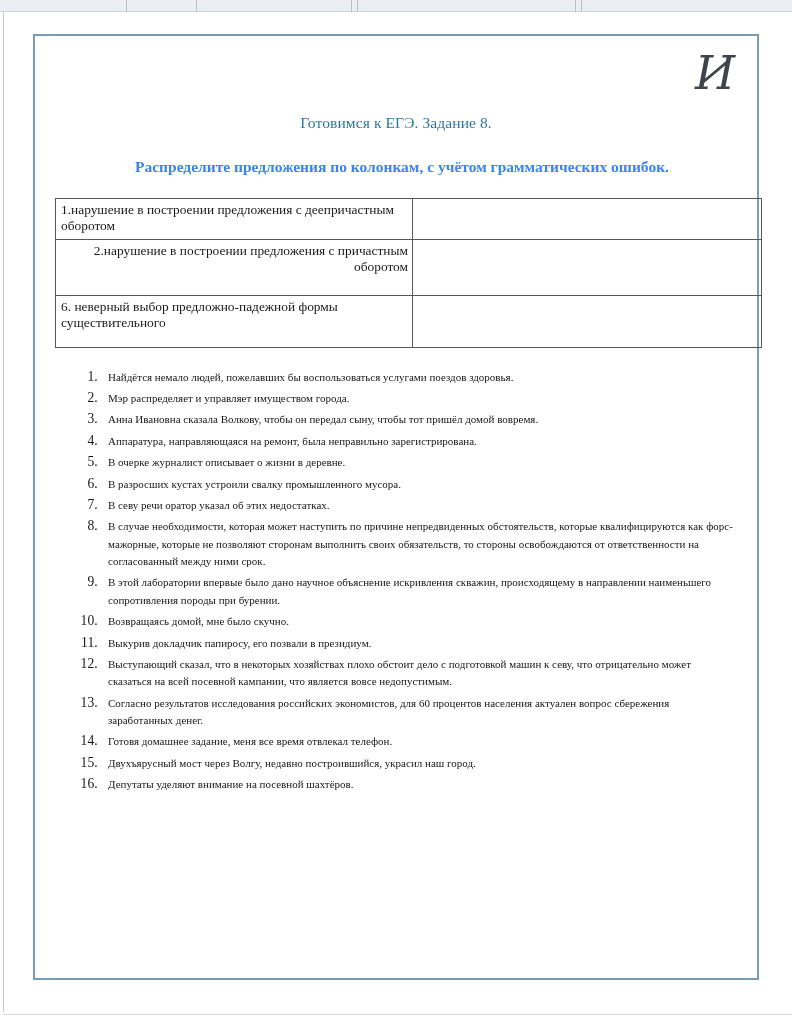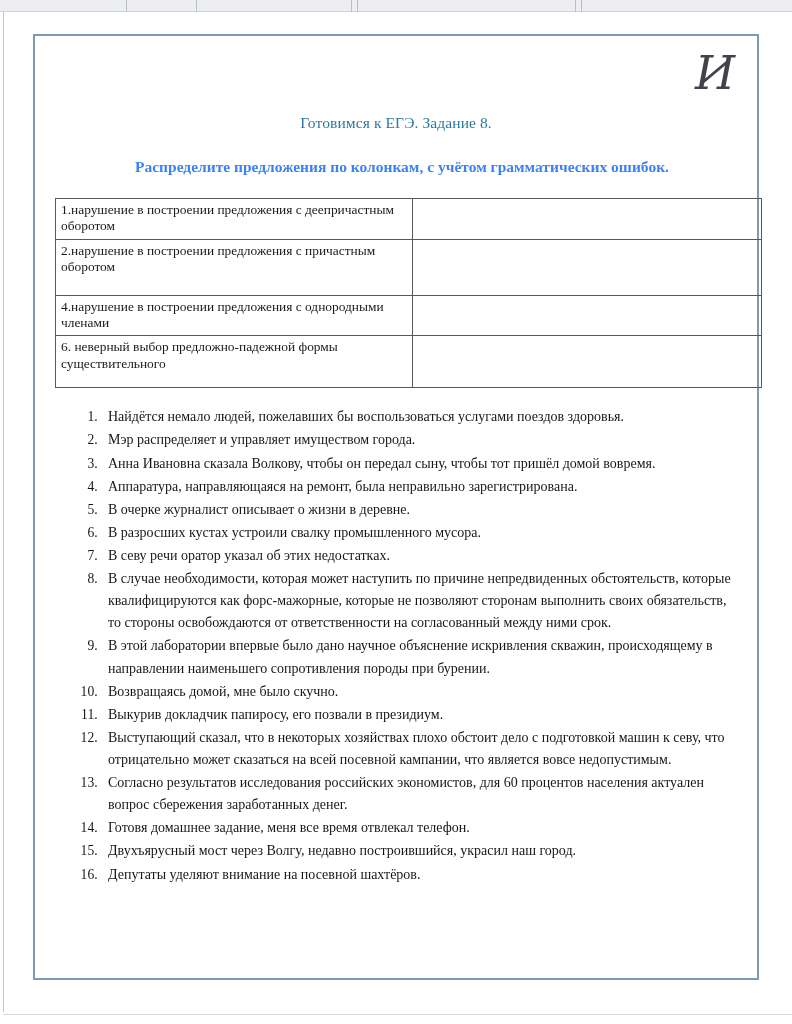--- a/index.html
+++ b/index.html
@@ -114,31 +114,31 @@
     vertical-align: top;
     padding: 3px 4px 4px 5px;
     font-size: 13.4px;
     line-height: 1.22;
     color: #1a1a1a;
   }
   table.grid td.c-left  { width: 347px; }
   table.grid td.c-right { width: 339px; }
 
   .r0 { height: 32px; }
-  .r1 { height: 56px; }
+  .r1 { height: 56px; text-align: right; }
   .r2 { height: 38px; }
   .r3 { height: 36px; }
   .r4 { height: 32px; }
   .r5 { height: 52px; }
 
   
   ol.sentences {
     margin: 18px 24px 0 42px;
     padding: 0 0 0 24px;
-    font-size: 14px;
+    font-size: 11px;
     line-height: 1.58;
     color: #171717;
   }
   ol.sentences > li {
     padding-left: 7px;
     margin-bottom: 1px;
     text-align: left;
   }
   ol.sentences > li::marker {
     font-size: 13.6px;
@@ -168,24 +168,20 @@
 
   <div class="grid-wrap">
     <table class="grid">
       <tbody>
         <tr class="r0">
           <td class="c-left">1.нарушение в построении предложения с деепричастным оборотом</td>
           <td class="c-right"></td>
         </tr>
         <tr class="r1">
           <td class="c-left">2.нарушение в построении предложения с причастным оборотом</td>
-          <td class="c-right"></td>
-        </tr>
-        <tr class="r3">
-          <td class="c-left">4.нарушение в построении предложения с однородными членами</td>
           <td class="c-right"></td>
         </tr>
         <tr class="r5">
           <td class="c-left">6. неверный выбор предложно-падежной формы существительного</td>
           <td class="c-right"></td>
         </tr>
       </tbody>
     </table>
   </div>
 

